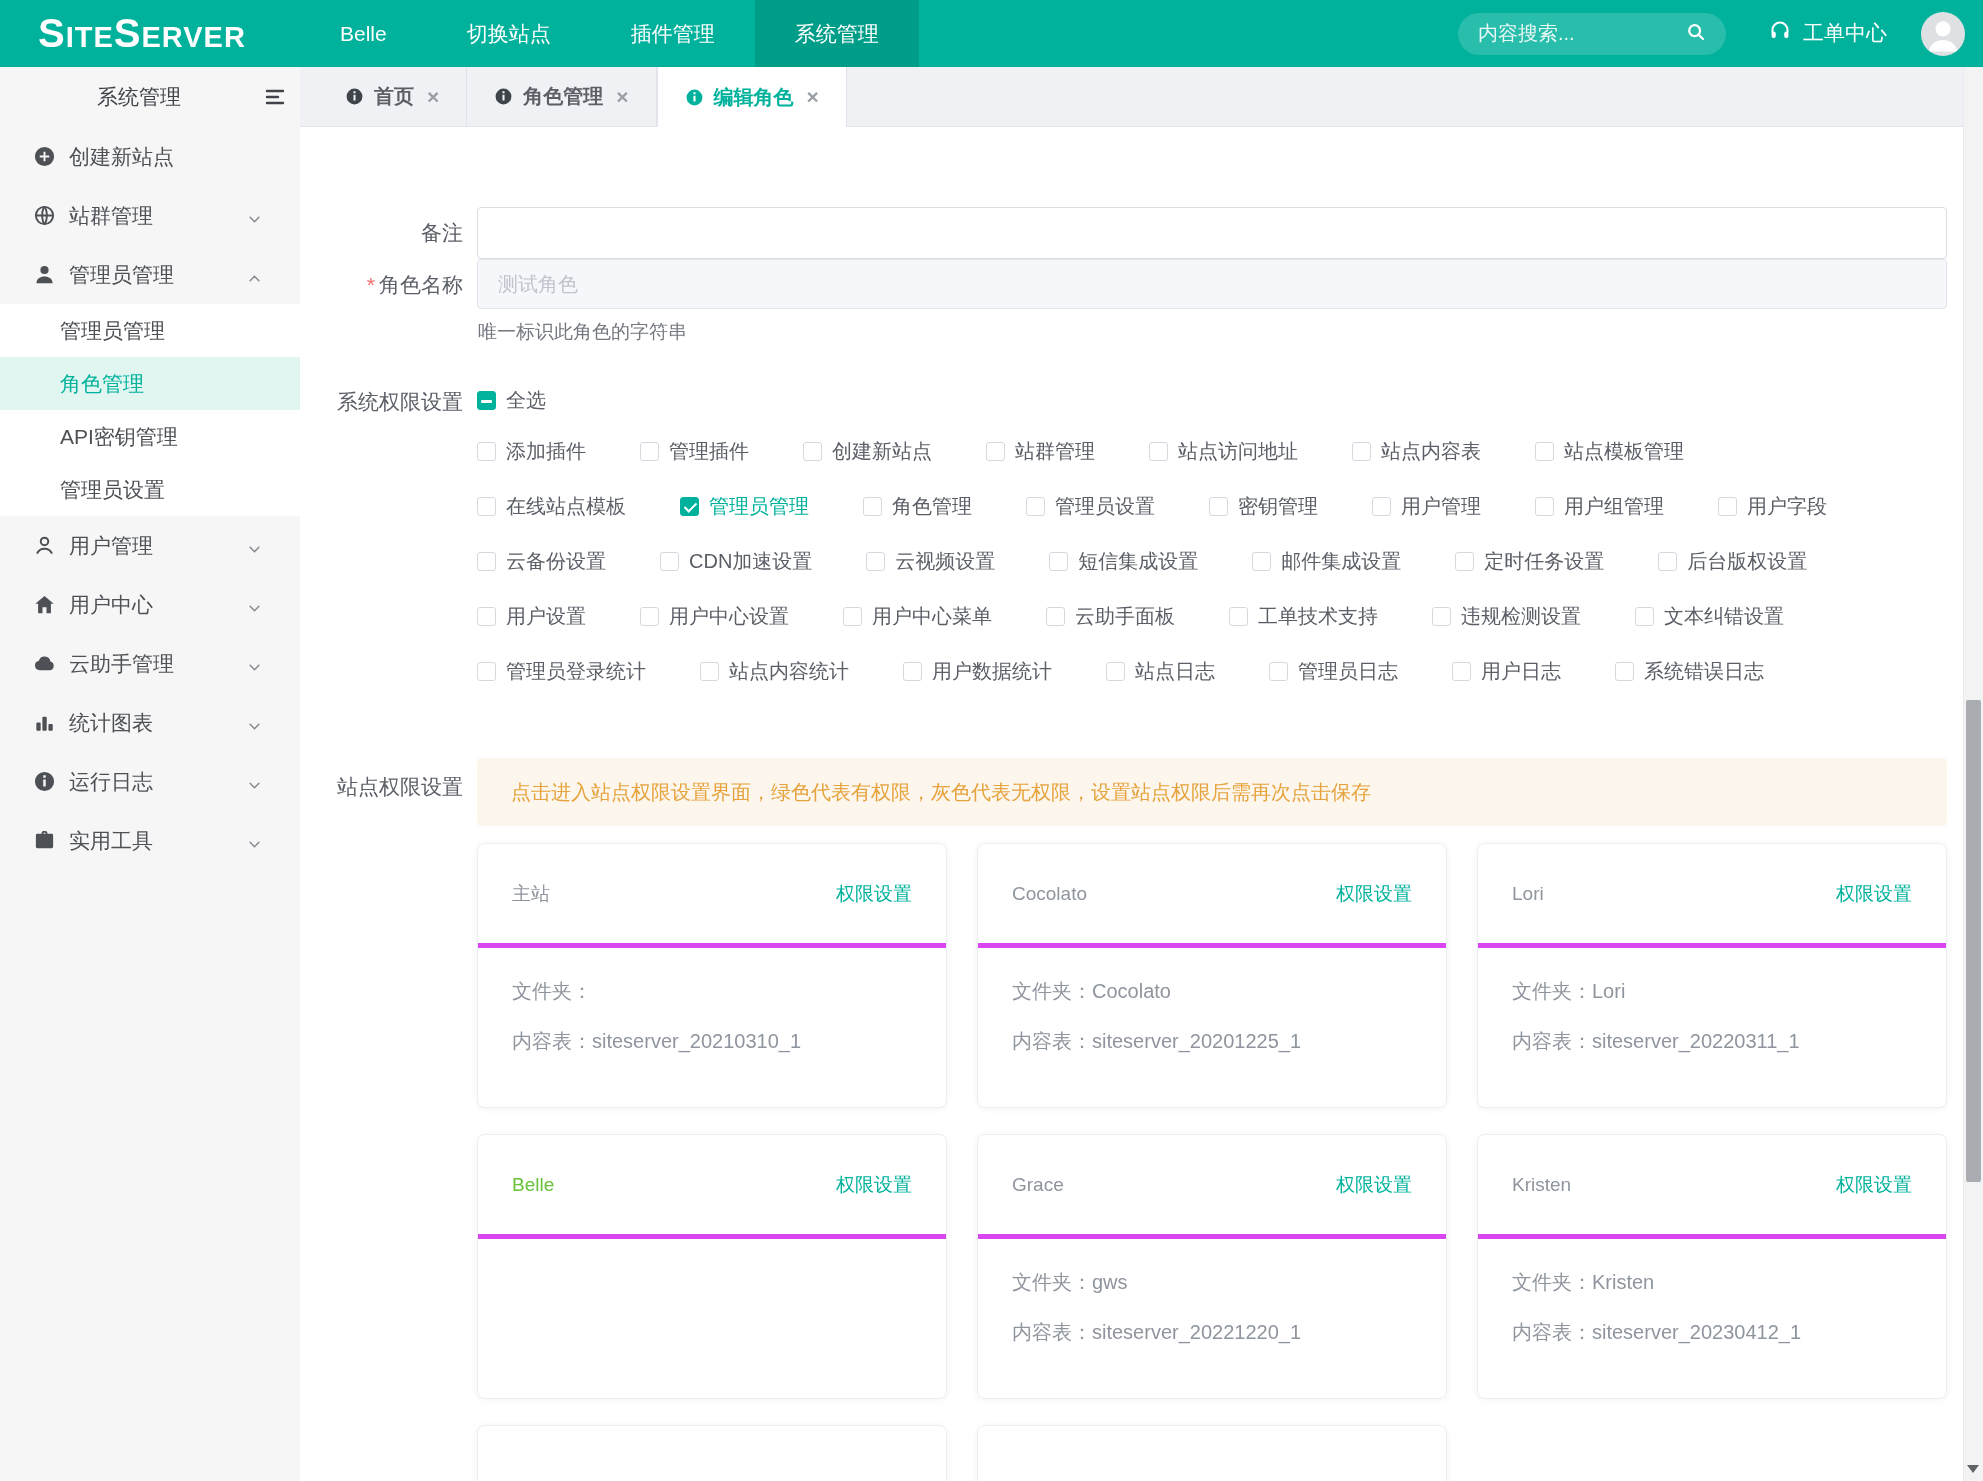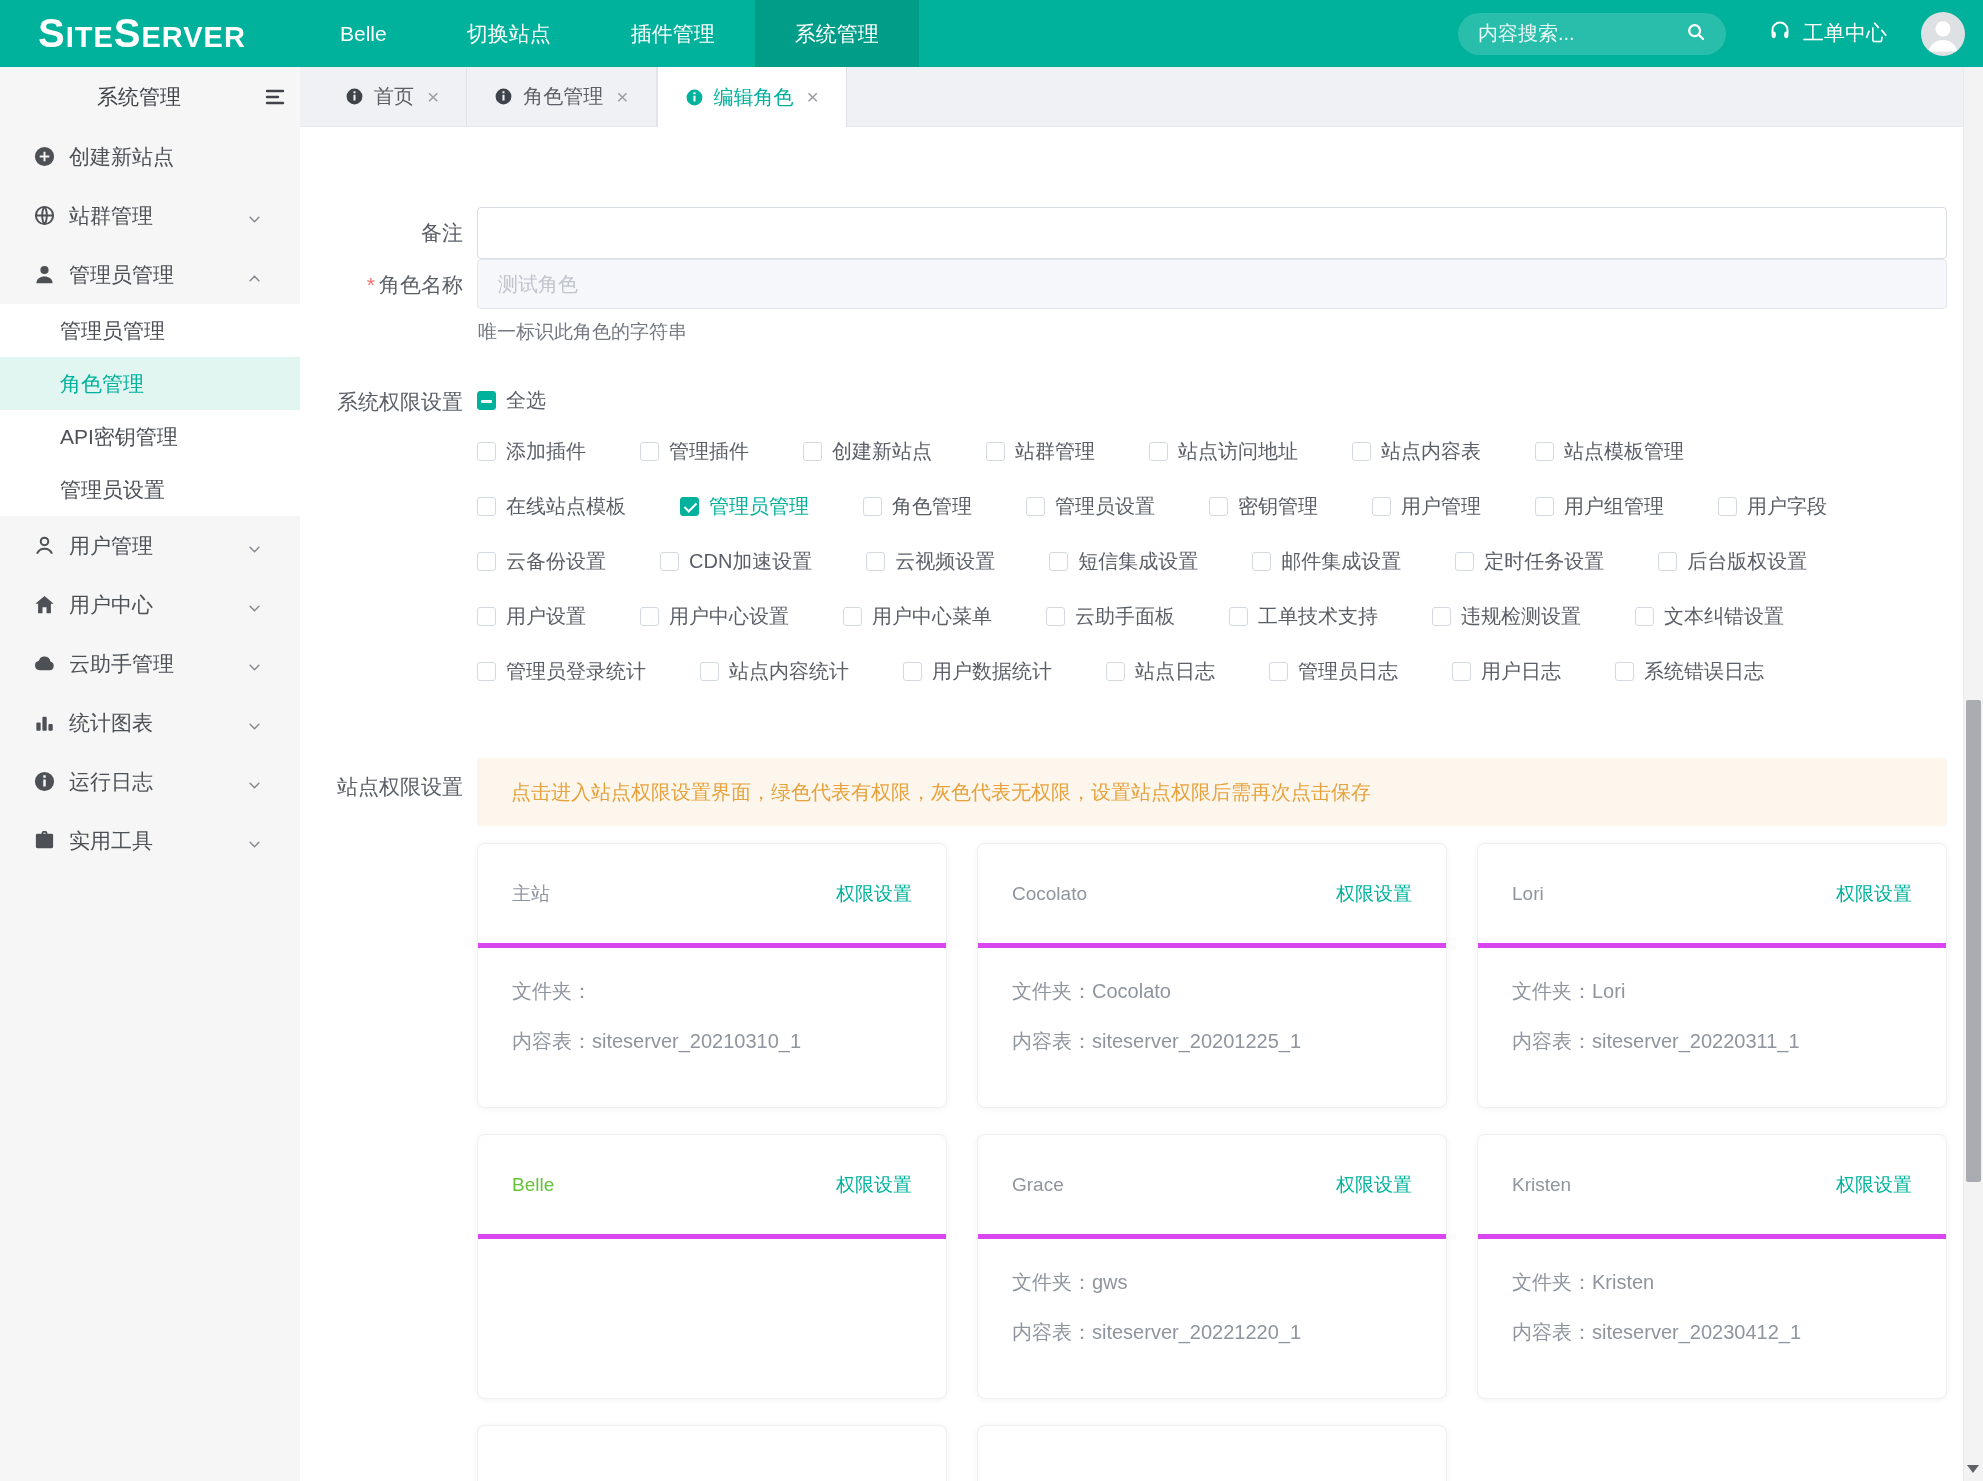--- a/index.html
+++ b/index.html
@@ -32,21 +32,21 @@
   .sb-item .sb-icon svg { width:23px; height:23px; }
   .sb-chevron { position:absolute; right:38px; top:22px; width:15px; height:15px; color:#84898f; }
   .sb-chevron svg { width:15px; height:15px; }
   .sb-sub { background:#fff; }
   .sb-sub-item { height:53px; display:flex; align-items:center; padding-left:60px; font-size:21px; color:#4d5156; cursor:pointer; white-space:nowrap; }
   .sb-sub-item.active { background:#e1f6f1; color:#00b19c; }
 
   
   .main { position:absolute; left:300px; top:67px; right:20px; bottom:0; background:#fff; display:flex; flex-direction:column; }
   .tabstrip { height:60px; flex:none; background:#eff1f5; border-bottom:1px solid #e3e6ec; display:flex; padding-left:18px; }
-  .tab { display:flex; align-items:center; gap:10px; padding:0 27px; font-size:20px; color:#5c6066; cursor:pointer; border-right:1px solid #e0e3e9; white-space:nowrap; }
+  .tab { display:flex; align-items:center; gap:10px; padding:0 27px; font-size:20px; color:#5c6066; cursor:pointer; border-right:1px solid #e0e3e9; white-space:nowrap;font-weight:bold; }
   .tab .tico { width:19px; height:19px; color:#3f444a; }
   .tab .tico svg { width:19px; height:19px; }
   .tab .tclose { color:#9a9ea5; font-size:21px; margin-left:3px; }
   .tab.active { background:#fff; color:#00b19c; margin-bottom:-1px; border-left:1px solid #e3e6ec; }
   .tab.active .tico { color:#00b19c; }
 
   .content { flex:1; overflow:hidden; padding-top:34px; }
   .frow { display:flex; align-items:flex-start; }
   .flabel { width:163px; flex:none; text-align:right; font-size:21px; color:#5a5e66; padding-top:12px; white-space:nowrap; }
   .flabel .star { color:#f56c6c; margin-right:4px; }

